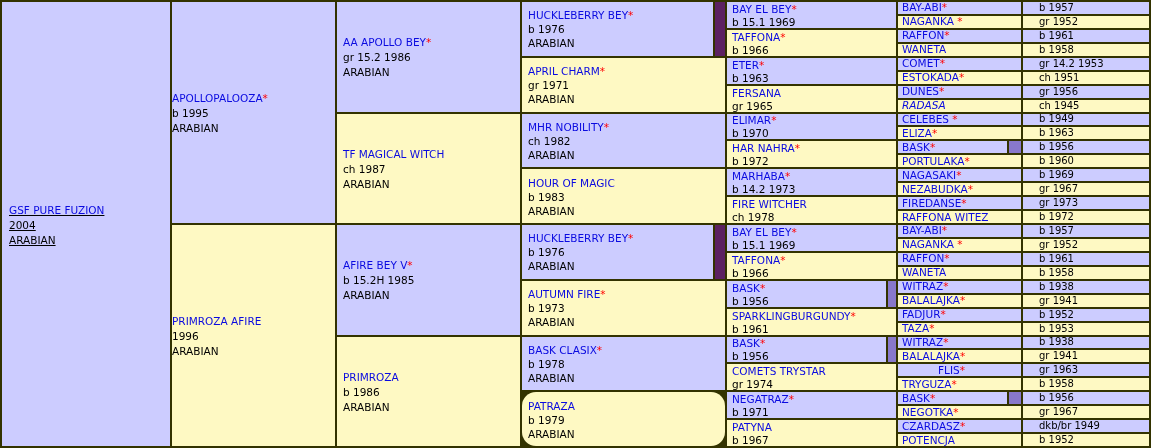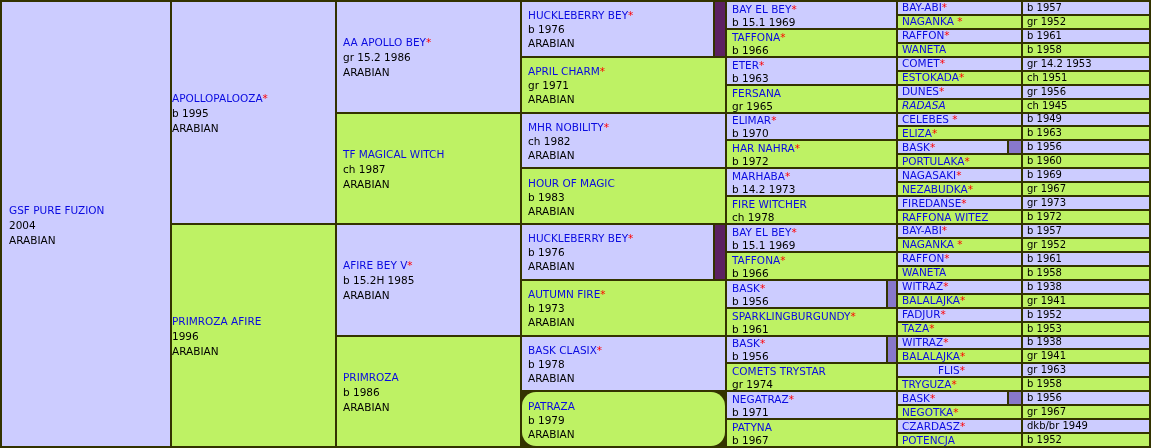--- a/index.html
+++ b/index.html
@@ -15,32 +15,32 @@
     padding:2px;
     font-family:"DejaVu Sans","Liberation Sans",sans-serif;
   }
   .cell{
     position:relative;
     display:flex;flex-direction:column;justify-content:center;
     overflow:hidden;
     box-sizing:border-box;
   }
   .sire{background:#ccccff;}
-  .dam{background:#bef264;}
+  .dam{background:#fef9c3;}
   .line{white-space:nowrap;}
   .name{color:#0a0ae0;font-size:10.5px;cursor:pointer;}
   .star{color:#ff0000;font-size:10.5px;}
   .detail{color:#000000;font-size:10.5px;}
-  .g1{padding-left:7px;}  .g1 .line{line-height:15px;}
+  .g1{padding-left:7px;}  .g1 .line{line-height:15px;text-decoration:underline;}
   .g2{padding-left:0;}  .g2 .line{line-height:15px;}
   .g3{padding-left:6px;}  .g3 .line{line-height:15px;}
   .g4{padding-left:6px;}  .g4 .line{line-height:14px;}
   .g5{padding-left:5px;}  .g5 .line{line-height:13px;}
   .g6{padding-left:4px;}  .g6 .line{line-height:12px;font-size:10px;}
-  .g6d{padding-left:4px;} .g6d .line{line-height:12px;font-size:10px;}
+  .g6d{padding-left:16px;} .g6d .line{line-height:12px;font-size:10px;}
   .bar{position:absolute;top:0;bottom:0;right:0;border-left:2px solid #333300;}
   .bar-dark{width:10px;background:#5c2161;}
   .bar-violet{width:8px;background:#8878cb;}
   .bar-violet-leaf{width:12px;background:#8878cb;}
 </style>
 </head>
 <body>
 
 <div class="pedigree" id="pedigree">
     <div class="cell g1 sire" style="grid-area: 1 / 1 / span 32;">

